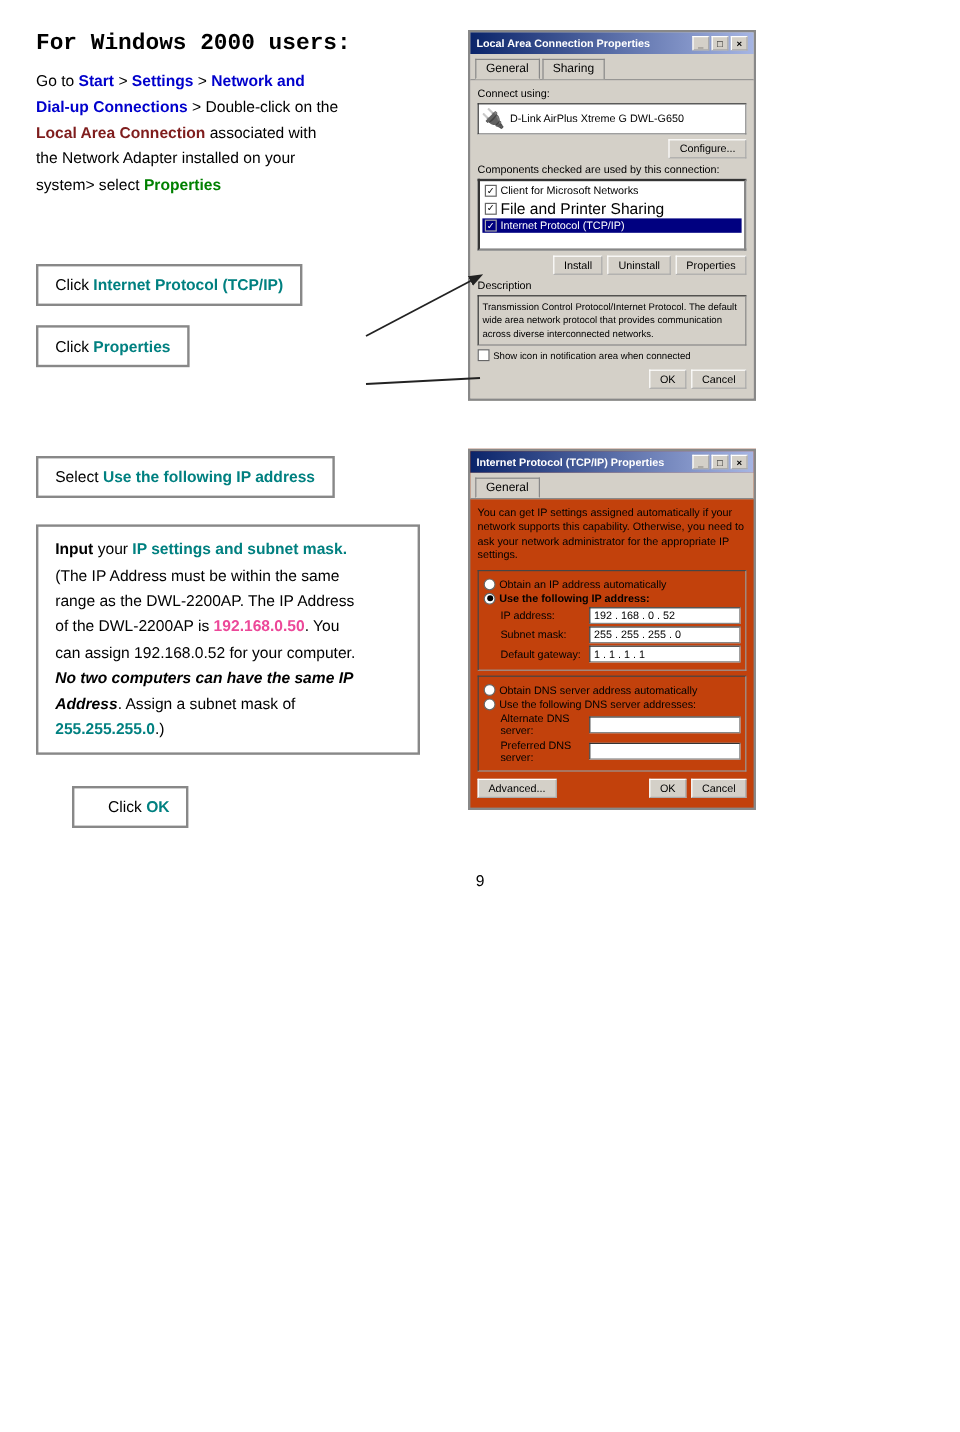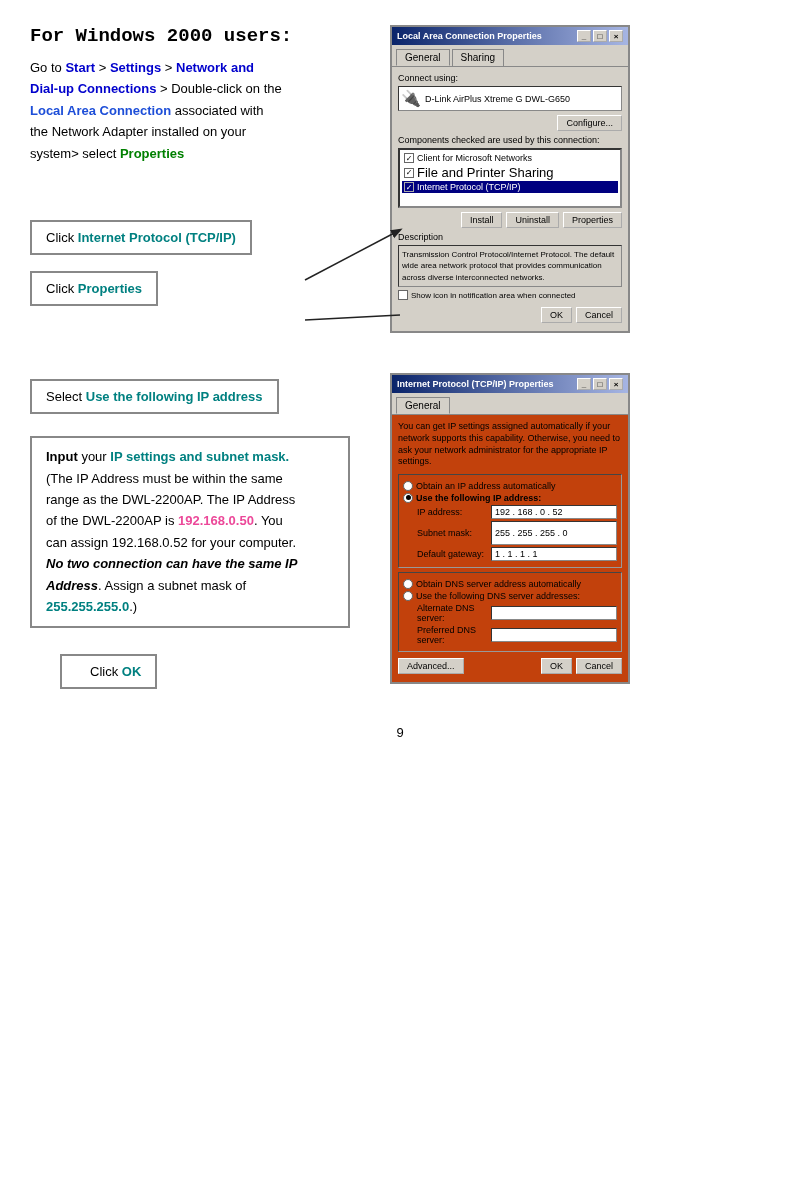--- a/index.html
+++ b/index.html
@@ -19,21 +19,21 @@
       background: #fff;
       padding: 20px 30px;
       position: relative;
     }
 
     .highlight-blue {
       color: #0000cc;
       font-weight: bold;
     }
     .highlight-teal {
-      color: #1d4ed8;
+      color: #7f1d1d;
       font-weight: bold;
     }
     .highlight-green {
       color: #008000;
       font-weight: bold;
     }
 
     
     .dialog-screenshot {
       width: 240px;
@@ -403,21 +403,21 @@
           <span>Select </span><span style="color:#008080; font-weight:bold;">Use the following IP address</span>
         </div>
       </div>
 
       <div class="callout-box" style="border: 2px solid #888; display:block; width:320px; font-size:13px; line-height:1.65;">
         <span style="font-weight:bold;">Input</span><span> your </span><span style="color:#008080; font-weight:bold;">IP settings and subnet mask.</span><br>
         <span>(The IP Address must be within the same</span><br>
         <span>range as the DWL-2200AP. The IP Address</span><br>
         <span>of the DWL-2200AP  is </span><span style="color:#ec4899; font-weight:bold;">192.168.0.50</span><span>.   You</span><br>
         <span>can assign 192.168.0.52 for your computer.</span><br>
-        <span style="font-style:italic; font-weight:bold;">No two connection can have the same IP</span><br>
+        <span style="font-style:italic; font-weight:bold;">No two computers can have the same IP</span><br>
         <span style="font-style:italic; font-weight:bold;">Address</span><span>.  Assign a subnet mask of</span><br>
         <span style="color:#008080; font-weight:bold;">255.255.255.0</span><span>.)</span>
       </div>
 
       <div style="margin-top: 20px; margin-left: 30px;">
         <div class="callout-box" style="border: 2px solid #888; padding-left: 28px;">
           <span>Click </span><span style="color:#008080; font-weight:bold;">OK</span>
         </div>
       </div>
     </div>
@@ -451,21 +451,21 @@
               <span style="font-size:9px; font-weight:bold;">Use the following IP address:</span>
             </div>
 
             <div style="padding-left:14px; margin-top:2px;">
               <div class="tcpip-field-row">
                 <span class="tcpip-field-label">IP address:</span>
                 <div class="tcpip-field-input filled" style="background:white; border:1px inset #888; padding:1px 3px; font-size:9px; flex:1; height:14px; display:flex; align-items:center;">192 . 168 . 0 . 52</div>
               </div>
               <div class="tcpip-field-row">
                 <span class="tcpip-field-label">Subnet mask:</span>
-                <div class="tcpip-field-input filled" style="background:white; border:1px inset #888; padding:1px 3px; font-size:9px; flex:1; height:24px; display:flex; align-items:center;text-align:right;">255 . 255 . 255 . 0</div>
+                <div class="tcpip-field-input filled" style="background:white; border:1px inset #888; padding:1px 3px; font-size:9px; flex:1; height:14px; display:flex; align-items:center;text-align:right;">255 . 255 . 255 . 0</div>
               </div>
               <div class="tcpip-field-row">
                 <span class="tcpip-field-label">Default gateway:</span>
                 <div class="tcpip-field-input filled" style="background:white; border:1px inset #888; padding:1px 3px; font-size:9px; flex:1; height:14px; display:flex; align-items:center;">1 . 1 . 1 . 1</div>
               </div>
             </div>
           </div>
 
           <div style="border:1px inset #999; padding:4px; margin-bottom:4px;">
             <div class="tcpip-radio-row">

